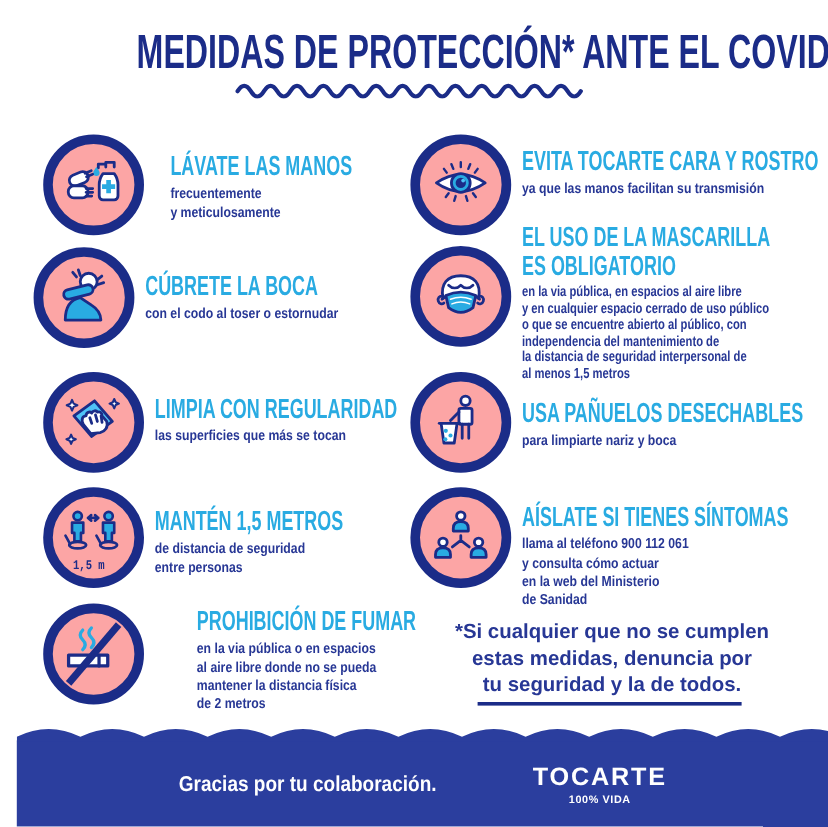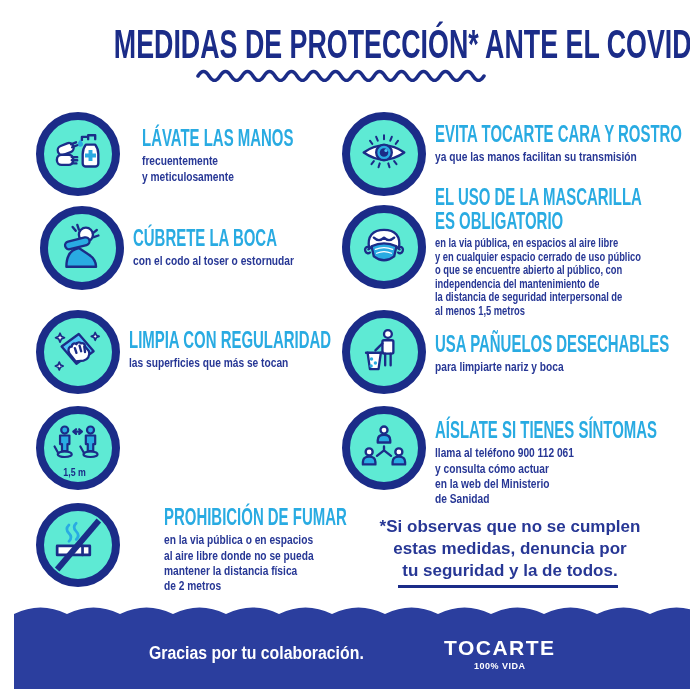--- a/index.html
+++ b/index.html
@@ -11,23 +11,23 @@
   .title{
     position:absolute; top:22px; left:0; width:100%; margin:0;
     text-align:center; white-space:nowrap;
     font-size:40px; font-weight:bold; color:#1b2c88; letter-spacing:0;
     transform:scaleX(.67); transform-origin:50% 50%;
   }
   .squiggle{position:absolute; top:68px; left:50%; transform:translateX(-50%);}
   
   .item{position:absolute; display:flex; align-items:flex-start; gap:9px;}
   .ring{
-    position:relative; flex:none; width:68px; height:68px; background:#5eead4;
+    position:relative; flex:none; width:68px; height:68px; background:#fca5a5;
     border:8px solid #1b2c88; border-radius:50%;
-    display:flex; align-items:center; justify-content:center;
+    display:flex; align-items:center; justify-content:center;font-family:Liberation Mono, monospace;
   }
   .ring svg{display:block;}
   .ring-label{
     position:absolute; bottom:4px; left:50%; transform:translateX(-62%) scaleX(.8);
     font-size:11px; font-weight:bold; color:#1b2c88; white-space:nowrap;
   }
   .txt{display:flex; flex-direction:column;}
   .h{
     width:max-content; white-space:pre-line;
     font-size:23px; font-weight:bold; line-height:1.05; color:#29abe2;
@@ -91,21 +91,21 @@
         </g>
       </svg>
     </div>
     <div class="txt pt14">
       <div class="h">LÁVATE LAS MANOS</div>
       <div class="b">frecuentemente
 y meticulosamente</div>
     </div>
   </div>
 
-  <div class="item" style="left:40px; top:206px;">
+  <div class="item" style="left:28px; top:206px;">
     <div class="ring">
       <svg width="50" height="50" viewBox="0 0 64 64">
         <g stroke="#1b2c88" stroke-width="3" fill="none" stroke-linecap="round" stroke-linejoin="round">
           <circle cx="37" cy="15" r="9" fill="#fff"></circle>
           <path d="M12 56 c0 -14 6 -22 16 -24 l12 8 c8 5 10 10 10 16z" fill="#29abe2"></path>
           <rect x="10" y="21" width="32" height="10" rx="5" transform="rotate(-14 26 26)" fill="#29abe2"></rect>
           <path d="M20 5 l4 5 M26 2.5 l2 6 M51 9 l-5 4 M53 16 l-6 2"></path>
         </g>
       </svg>
     </div>
@@ -143,20 +143,25 @@
           <circle cx="48" cy="9" r="4.5" fill="#29abe2"></circle>
           <path d="M42 16 h12 v11 h-2.5 v9 h-7 v-9 H42z" fill="#29abe2"></path>
           <path d="M26 11 h11 M26 11 l3.5 -3 M26 11 l3.5 3 M37 11 l-3.5 -3 M37 11 l-3.5 3"></path>
           <ellipse cx="15" cy="40" rx="9" ry="3.5"></ellipse>
           <ellipse cx="48" cy="40" rx="9" ry="3.5"></ellipse>
           <path d="M2 30 l5 9 M35 30 l5 9"></path>
         </g>
       </svg>
       <span class="ring-label">1,5 m</span>
     </div>
+    <div class="txt pt16">
+      <div class="h">MANTÉN 1,5 METROS</div>
+      <div class="b">de distancia de seguridad
+entre personas</div>
+    </div>
   </div>
 
   <div class="item" style="left:36px; top:503px;gap:44px;">
     <div class="ring">
       <svg width="58" height="58" viewBox="0 0 64 64">
         <g stroke="#1b2c88" stroke-width="3" fill="none" stroke-linecap="round" stroke-linejoin="round">
           <path d="M22 10 c-3 3 -3 6 0 9 c3 3 3 6 0 9 M30 8 c-3 3 -3 6 0 9 c3 3 3 6 0 9" stroke="#29abe2"></path>
           <rect x="9" y="33" width="36" height="10" fill="#fff"></rect>
           <path d="M37 33 v10"></path>
           <path d="M55 5 L9 59" stroke-width="6.5" stroke-linecap="butt"></path>
@@ -253,21 +258,21 @@
     </div>
     <div class="txt pt12">
       <div class="h">AÍSLATE SI TIENES SÍNTOMAS</div>
       <div class="b">llama al teléfono 900 112 061
 y consulta cómo actuar
 en la web del Ministerio
 de Sanidad</div>
     </div>
   </div>
 
-  <div class="note">*Si observas que no se cumplen
+  <div class="note">*Si cualquier que no se cumplen
 estas medidas, denuncia por
 tu seguridad y la de todos.</div>
   <div class="note-rule"></div>
 
   <div class="footer">
     <div class="footer-band"></div>
     <svg class="footer-wave" width="690" height="18" viewBox="0 0 690 18">
       <path d="M0 14 q26.5 -13 53 0 q26.5 -13 53 0 q26.5 -13 53 0 q26.5 -13 53 0 q26.5 -13 53 0 q26.5 -13 53 0 q26.5 -13 53 0 q26.5 -13 53 0 q26.5 -13 53 0 q26.5 -13 53 0 q26.5 -13 53 0 q26.5 -13 53 0 q26.5 -13 53 0 L690 18 L0 18 z" fill="#2b3e9e"></path>
     </svg>
     <div class="thanks">Gracias por tu colaboración.</div>

